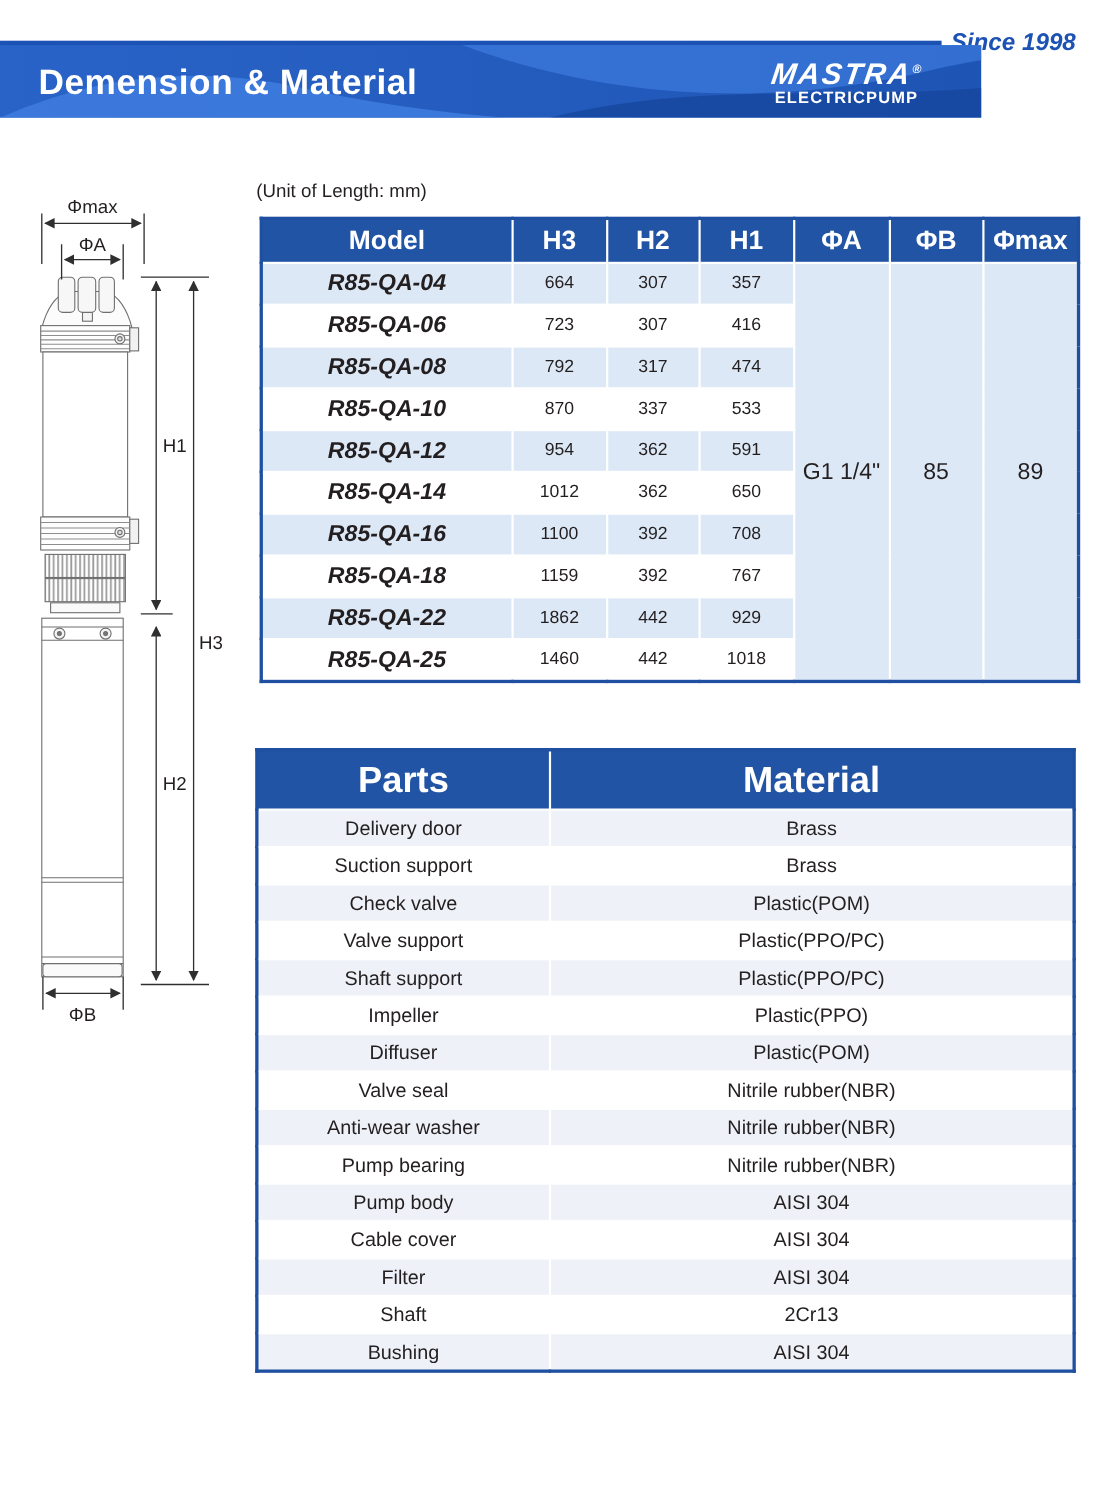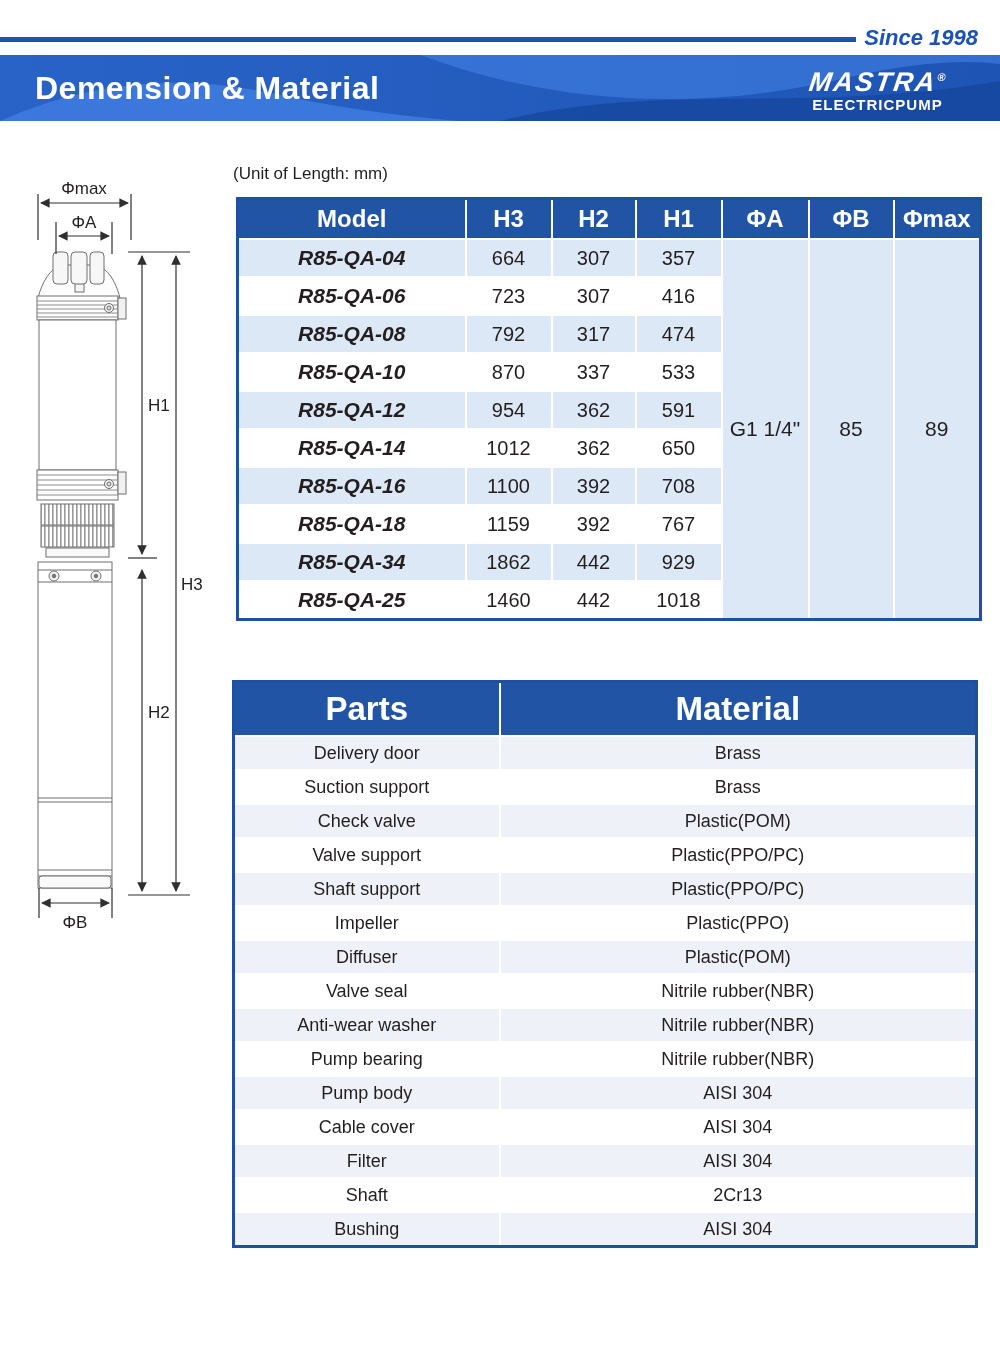--- a/index.html
+++ b/index.html
@@ -4,40 +4,40 @@
 <style>
   html,body{margin:0;padding:0;background:#fff;}
   .page{position:relative;width:1000px;height:1366px;background:#fff;overflow:hidden;
         font-family:"Liberation Sans",sans-serif;color:#231f20;}
 
   
   .top-rule{position:absolute;left:0;top:37px;width:856px;height:5px;background:#1d52b5;}
   .since{position:absolute;right:22px;top:25px;font-size:22px;font-weight:bold;font-style:italic;color:#1d52b5;}
 
   
-  .banner{position:absolute;left:0;top:55px;width:1000px;height:66px;background:linear-gradient(90deg,#2a63c8,#1e55b4);overflow:hidden;}
+  .banner{position:absolute;left:0;top:41px;width:892px;height:66px;background:linear-gradient(90deg,#2a63c8,#1e55b4);overflow:hidden;}
   .banner-waves{position:absolute;left:0;top:0;}
   .title{position:absolute;left:35px;top:0;margin:0;line-height:66px;font-size:32px;font-weight:bold;color:#fff;letter-spacing:0.5px;}
   .logo{position:absolute;right:30px;top:8px;width:185px;text-align:center;color:#fff;}
   .logo-mark{font-size:27px;font-weight:bold;font-style:italic;letter-spacing:2px;line-height:28px;transform:skewX(-8deg);}
   .logo-mark .reg{font-size:11px;font-style:normal;vertical-align:super;letter-spacing:0;}
   .logo-sub{font-size:15px;font-weight:bold;letter-spacing:1px;line-height:17px;}
 
   
   .unit-note{position:absolute;left:233px;top:164px;font-size:17px;}
 
   
   .pump{position:absolute;left:15px;top:170px;}
 
   
   table{border-collapse:collapse;table-layout:fixed;}
   th,td{border:2px solid #fff;text-align:center;vertical-align:middle;padding:0;}
   .dim-table{position:absolute;left:236px;top:197px;width:743px;border:3px solid #1e4fa0;padding-left:16px;}
   .dim-table th{height:38px;background:#2154a4;color:#fff;font-size:24px;font-weight:bold;}
-  .dim-table td{height:36px;font-size:20px;}
+  .dim-table td{height:36px;font-size:16px;}
   .dim-table td.model{font-weight:bold;font-size:21px;font-style:italic;}
   .dim-table tbody tr:nth-child(odd) td{background:#dce8f5;}
   .dim-table tbody tr:nth-child(even) td{background:#fff;}
   .dim-table td.shared{background:#dce8f5 !important;font-size:21px;}
 
   .parts-table{position:absolute;left:232px;top:680px;width:743px;border:3px solid #1e4fa0;}
   .parts-table th{height:52px;background:#2154a4;color:#fff;font-size:33px;font-weight:bold;}
   .parts-table td{height:32px;font-size:18px;}
   .parts-table tbody tr:nth-child(odd) td{background:#eef1f7;}
   .parts-table tbody tr:nth-child(even) td{background:#fff;}
@@ -204,21 +204,21 @@
           <td class="val">392</td>
           <td class="val">708</td>
         </tr>
         <tr>
           <td class="model">R85-QA-18</td>
           <td class="val">1159</td>
           <td class="val">392</td>
           <td class="val">767</td>
         </tr>
         <tr>
-          <td class="model">R85-QA-34</td>
+          <td class="model">R85-QA-22</td>
           <td class="val">1862</td>
           <td class="val">442</td>
           <td class="val">929</td>
         </tr>
         <tr>
           <td class="model">R85-QA-25</td>
           <td class="val">1460</td>
           <td class="val">442</td>
           <td class="val">1018</td>
         </tr>

